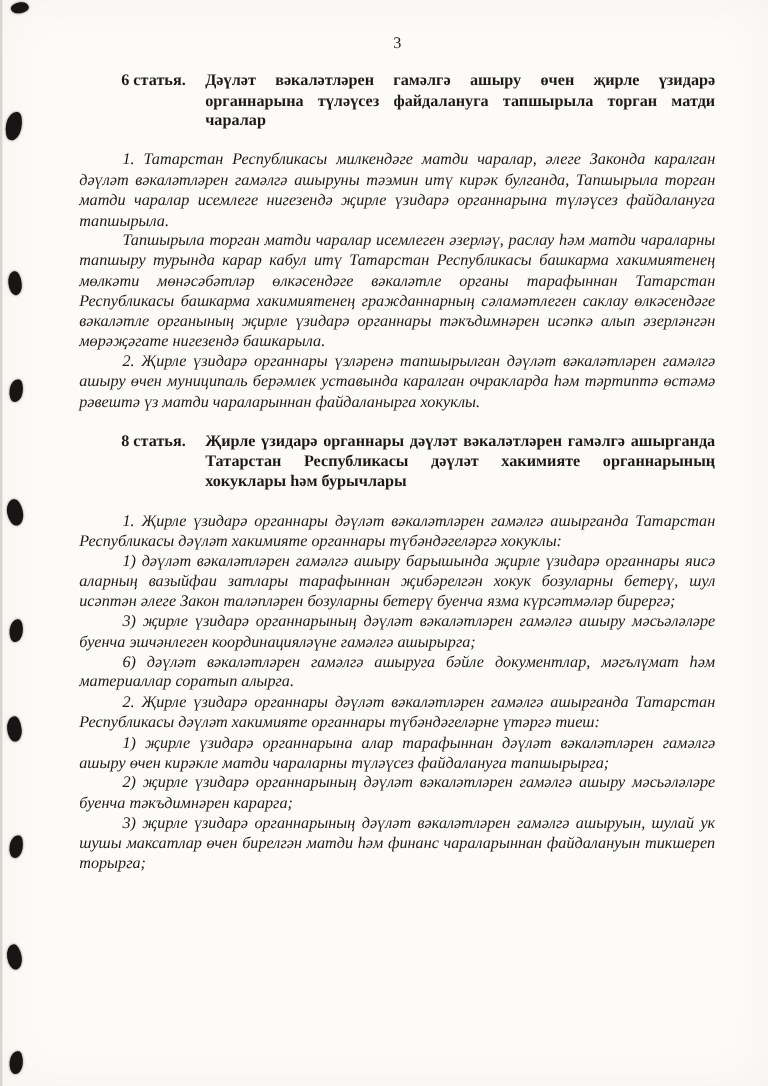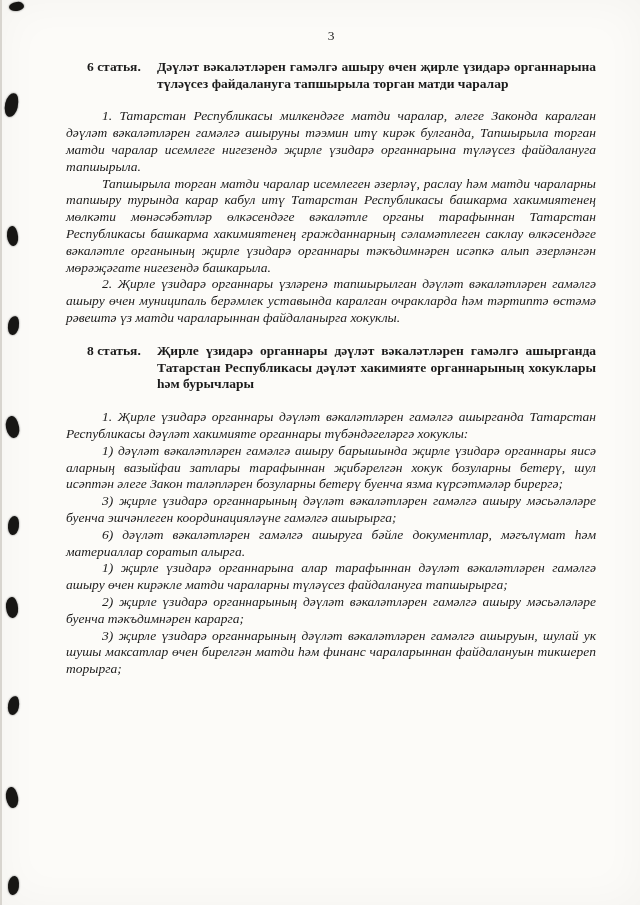--- a/index.html
+++ b/index.html
@@ -26,21 +26,21 @@
     top: 28px;
     font-size: 13.5px;
     line-height: 16.8px;
   }
   .page-number {
     text-align: center;
     margin-bottom: 14px;
   }
   .article-heading {
     display: flex;
-    margin-left: 21px;
+    margin-left: 35px;
     margin-top: 16px;
     margin-bottom: 16px;
     font-weight: bold;
   }
   .article-heading.first { margin-top: 2px; }
   .art-label {
     flex: 0 0 70px;
     white-space: nowrap;
   }
   .art-title {
@@ -91,18 +91,19 @@
 
     <div class="article-heading">
       <span class="art-label">8 статья.</span>
       <span class="art-title">Җирле үзидарә органнары дәүләт вәкаләтләрен гамәлгә ашырганда Татарстан Республикасы дәүләт хакимияте органнарының хокуклары һәм бурычлары</span>
     </div>
 
     <p class="body-par">1. Җирле үзидарә органнары дәүләт вәкаләтләрен гамәлгә ашырганда Татарстан Республикасы дәүләт хакимияте органнары түбәндәгеләргә хокуклы:</p>
     <p class="body-par">1) дәүләт вәкаләтләрен гамәлгә ашыру барышында җирле үзидарә органнары яисә аларның вазыйфаи затлары тарафыннан җибәрелгән хокук бозуларны бетерү, шул исәптән әлеге Закон таләпләрен бозуларны бетерү буенча язма күрсәтмәләр бирергә;</p>
     <p class="body-par">3) җирле үзидарә органнарының дәүләт вәкаләтләрен гамәлгә ашыру мәсьәләләре буенча эшчәнлеген координацияләүне гамәлгә ашырырга;</p>
     <p class="body-par">6) дәүләт вәкаләтләрен гамәлгә ашыруга бәйле документлар, мәгълүмат һәм материаллар соратып алырга.</p>
+    <p class="body-par">2. Җирле үзидарә органнары дәүләт вәкаләтләрен гамәлгә ашырганда Татарстан Республикасы дәүләт хакимияте органнары түбәндәгеләрне үтәргә тиеш:</p>
     <p class="body-par">1) җирле үзидарә органнарына алар тарафыннан дәүләт вәкаләтләрен гамәлгә ашыру өчен кирәкле матди чараларны түләүсез файдалануга тапшырырга;</p>
     <p class="body-par">2) җирле үзидарә органнарының дәүләт вәкаләтләрен гамәлгә ашыру мәсьәләләре буенча тәкъдимнәрен карарга;</p>
     <p class="body-par">3) җирле үзидарә органнарының дәүләт вәкаләтләрен гамәлгә ашыруын, шулай ук шушы максатлар өчен бирелгән матди һәм финанс чараларыннан файдалануын тикшереп торырга;</p>
 
   </div>
 </div>
 
 </body></html>

